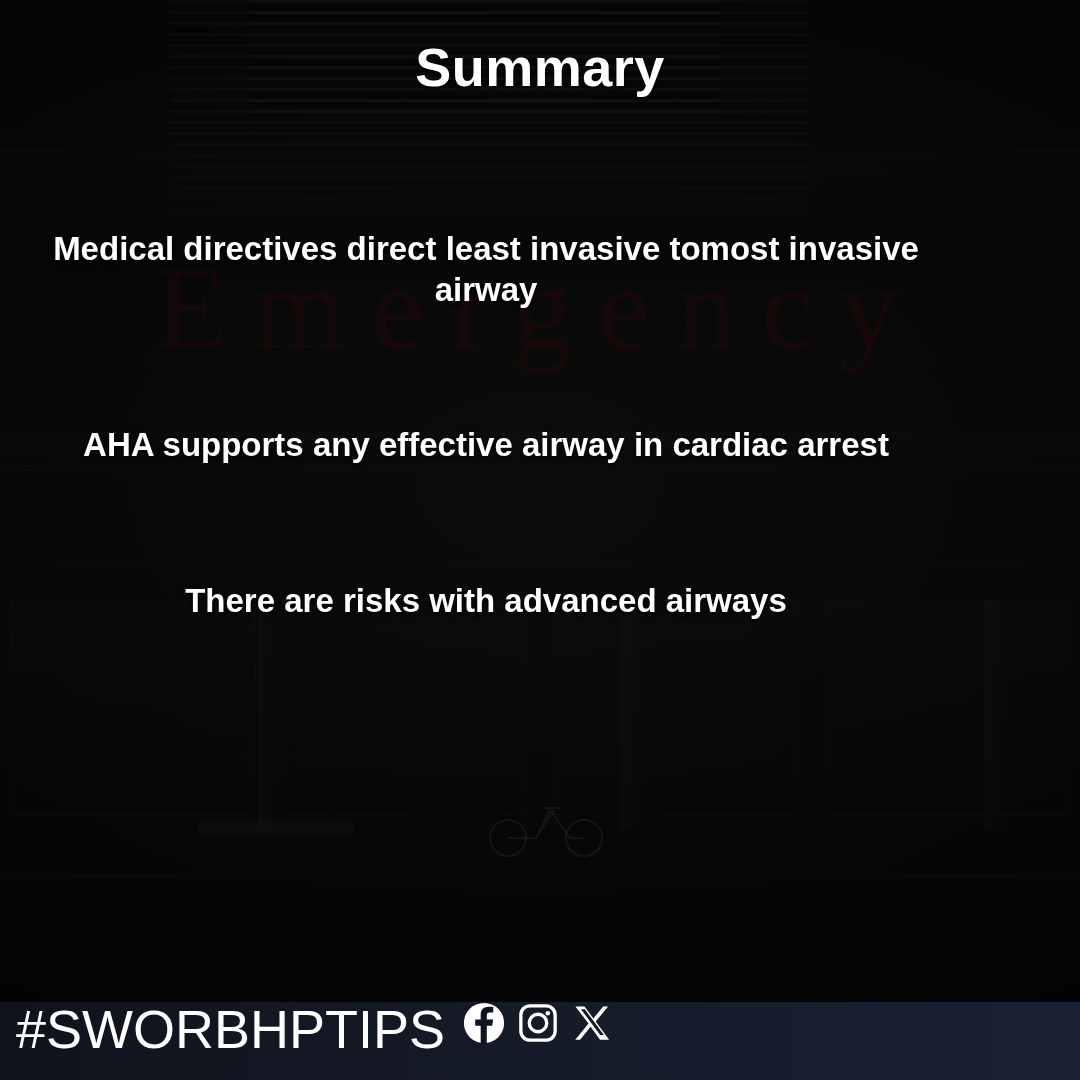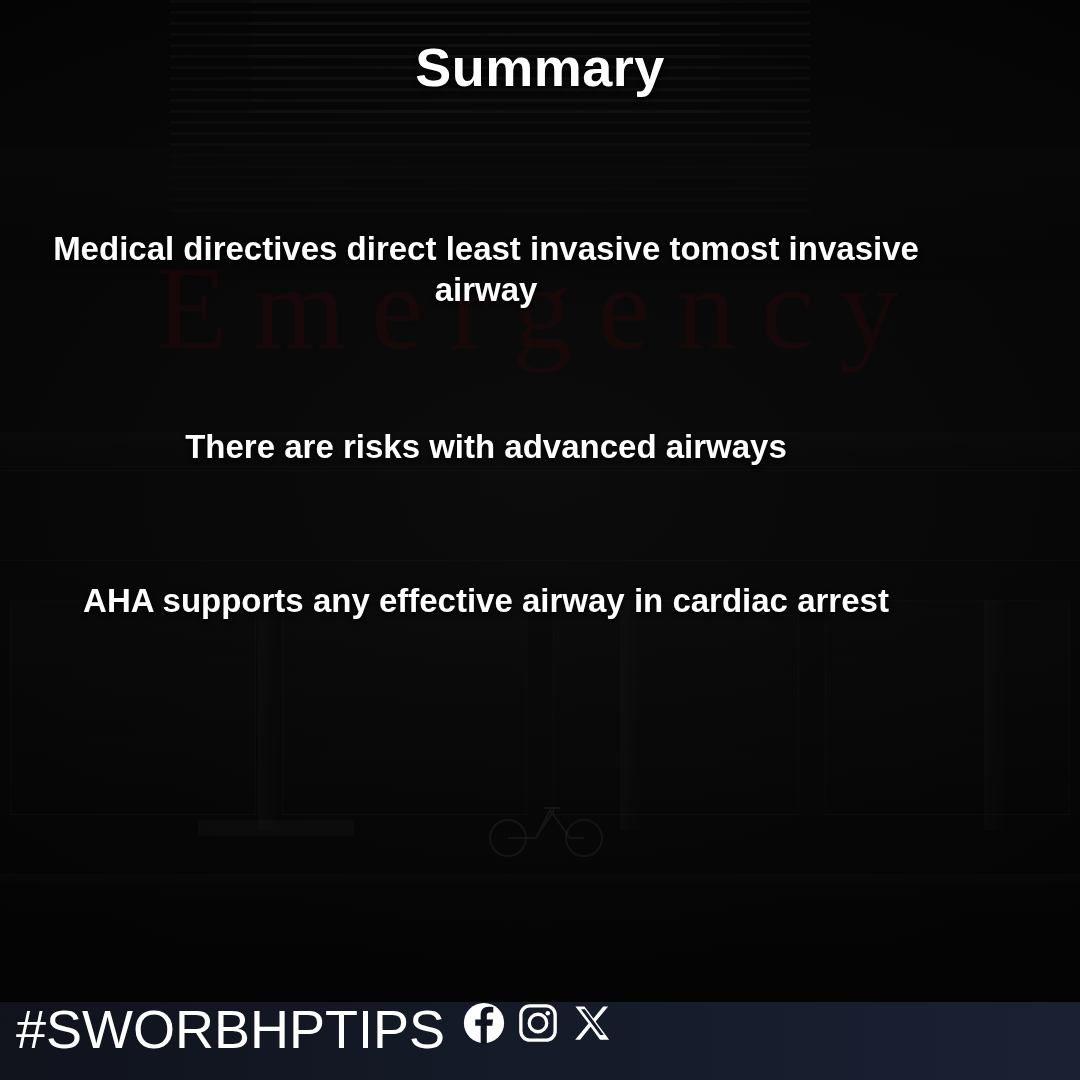--- a/index.html
+++ b/index.html
@@ -241,22 +241,22 @@
     </div>
     <div class="bg-curb"></div>
   </div>
   <div class="scrim"></div>
 
   <div class="content">
     <div class="title">Summary</div>
 
     <div class="bullets">
       <div class="bullet b1">Medical directives direct least invasive tomost invasive airway</div>
+      <div class="bullet b3">AHA supports any effective airway in cardiac arrest</div>
       <div class="bullet b2">There are risks with advanced airways</div>
-      <div class="bullet b3">AHA supports any effective airway in cardiac arrest</div>
     </div>
   </div>
 
   <div class="footer">
     <div class="footer-tag">#SWORBHPTIPS</div>
     <div class="social">
       <span>
         <svg width="42" height="42" viewBox="0 0 24 24">
           <circle cx="12" cy="12" r="11.5" fill="#ffffff"></circle>
           <path d="M13.6 24V13.6h3.1l.5-3.6h-3.6V7.7c0-1 .3-1.7 1.8-1.7h1.9V2.8c-.3 0-1.4-.1-2.7-.1-2.7 0-4.5 1.6-4.5 4.6V10H7v3.6h3.1V24h3.5z" fill="#101320"></path>

